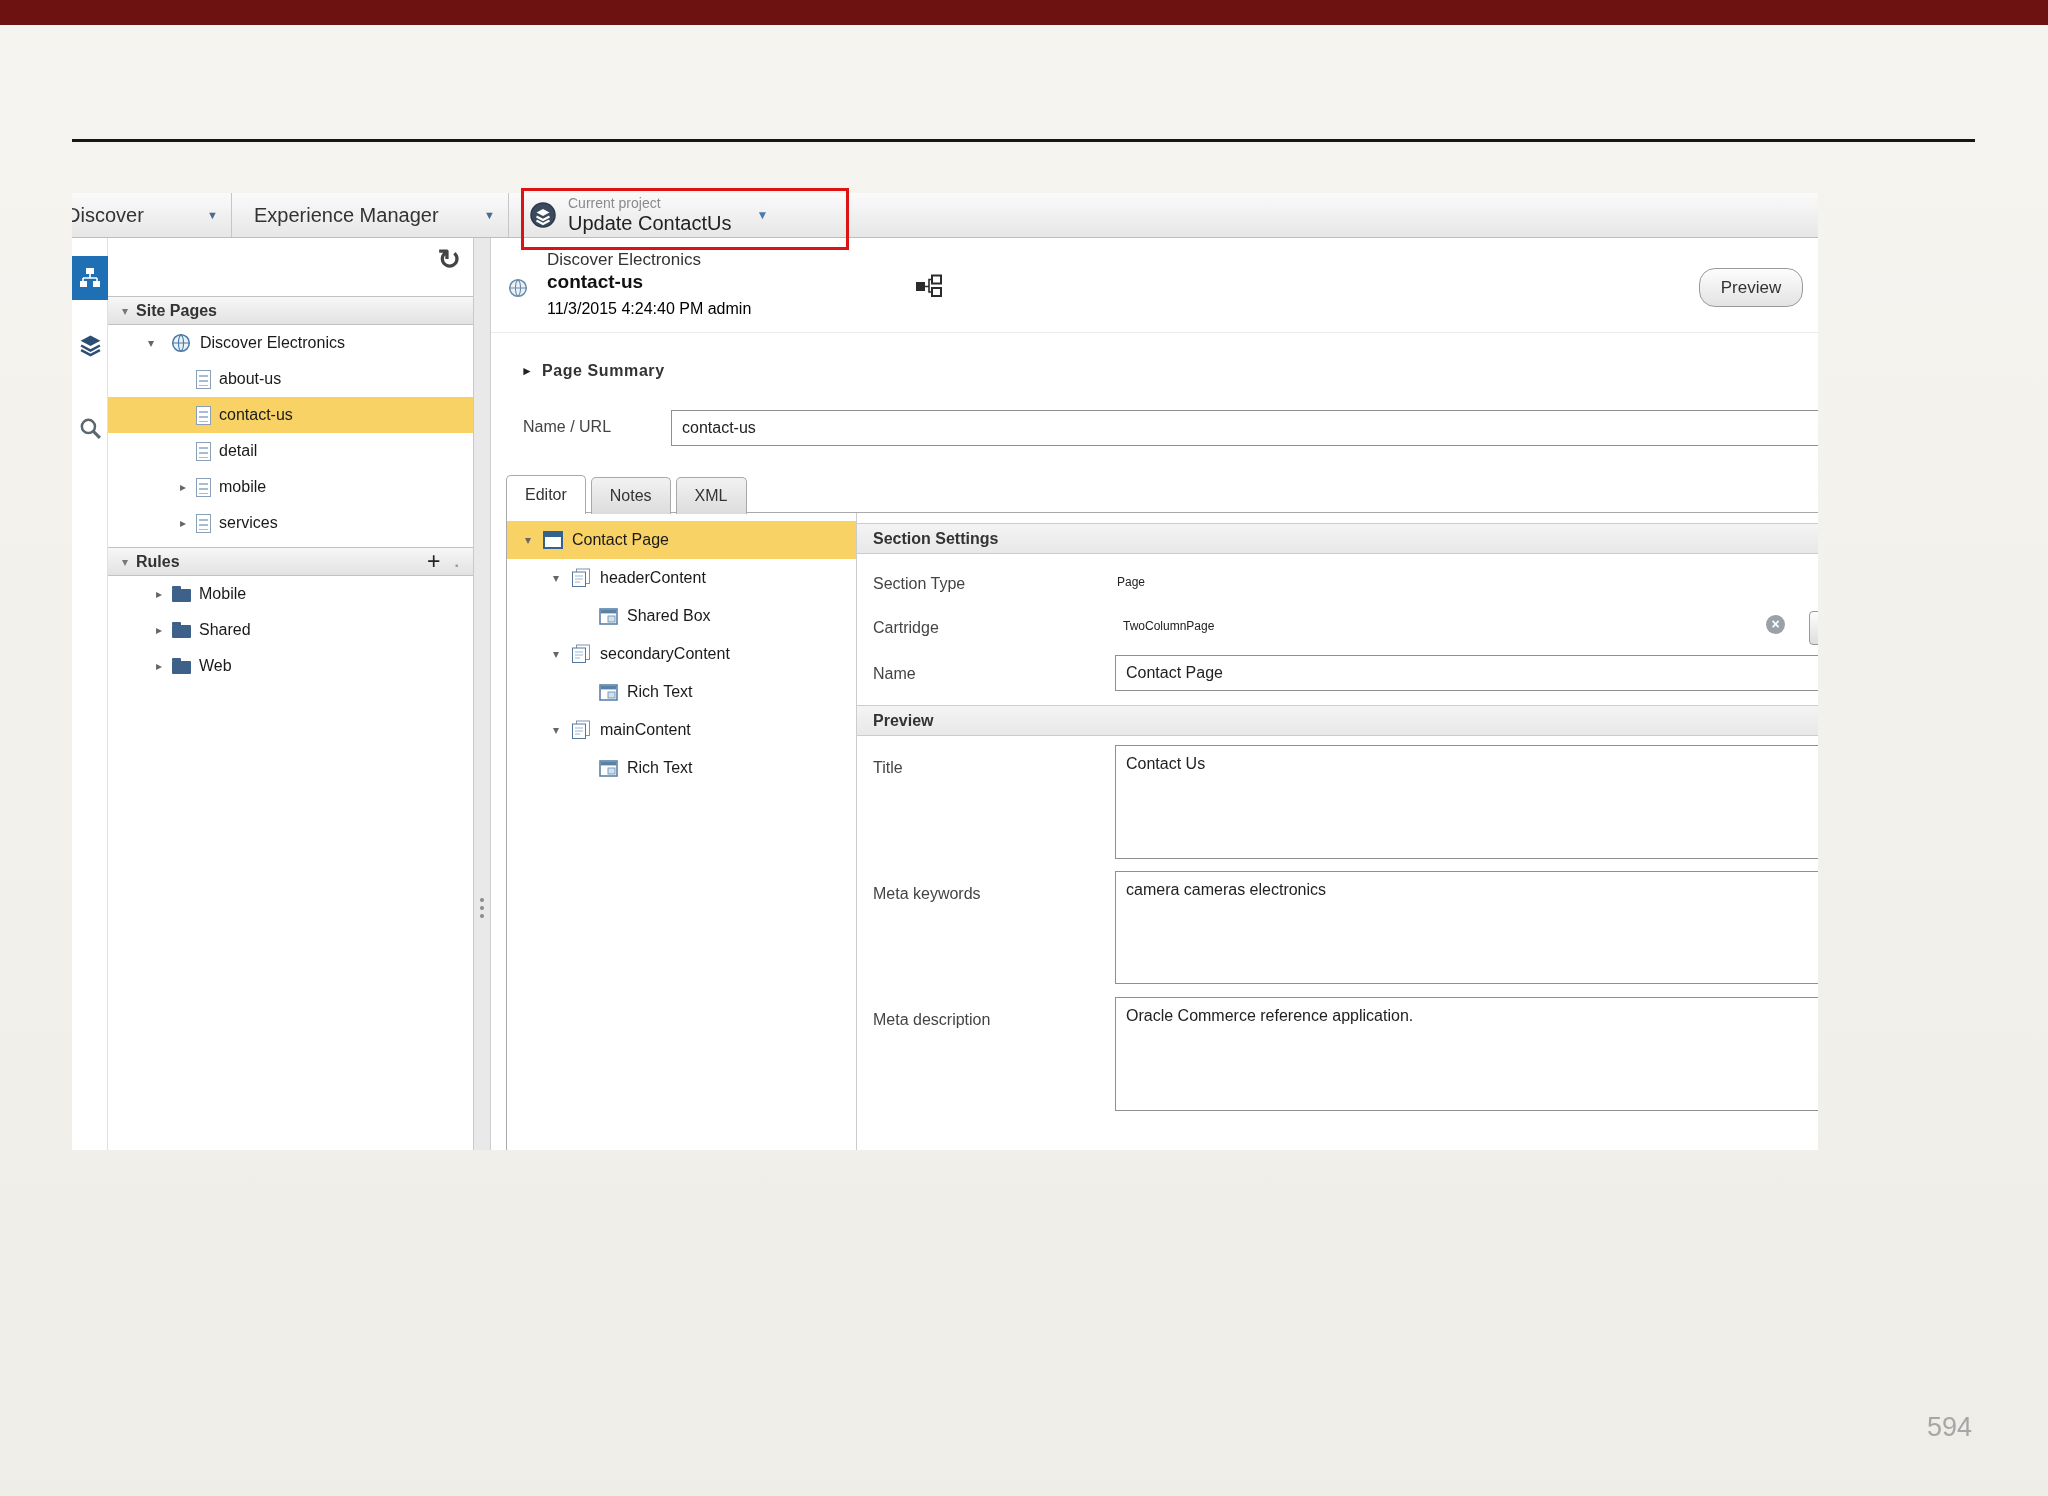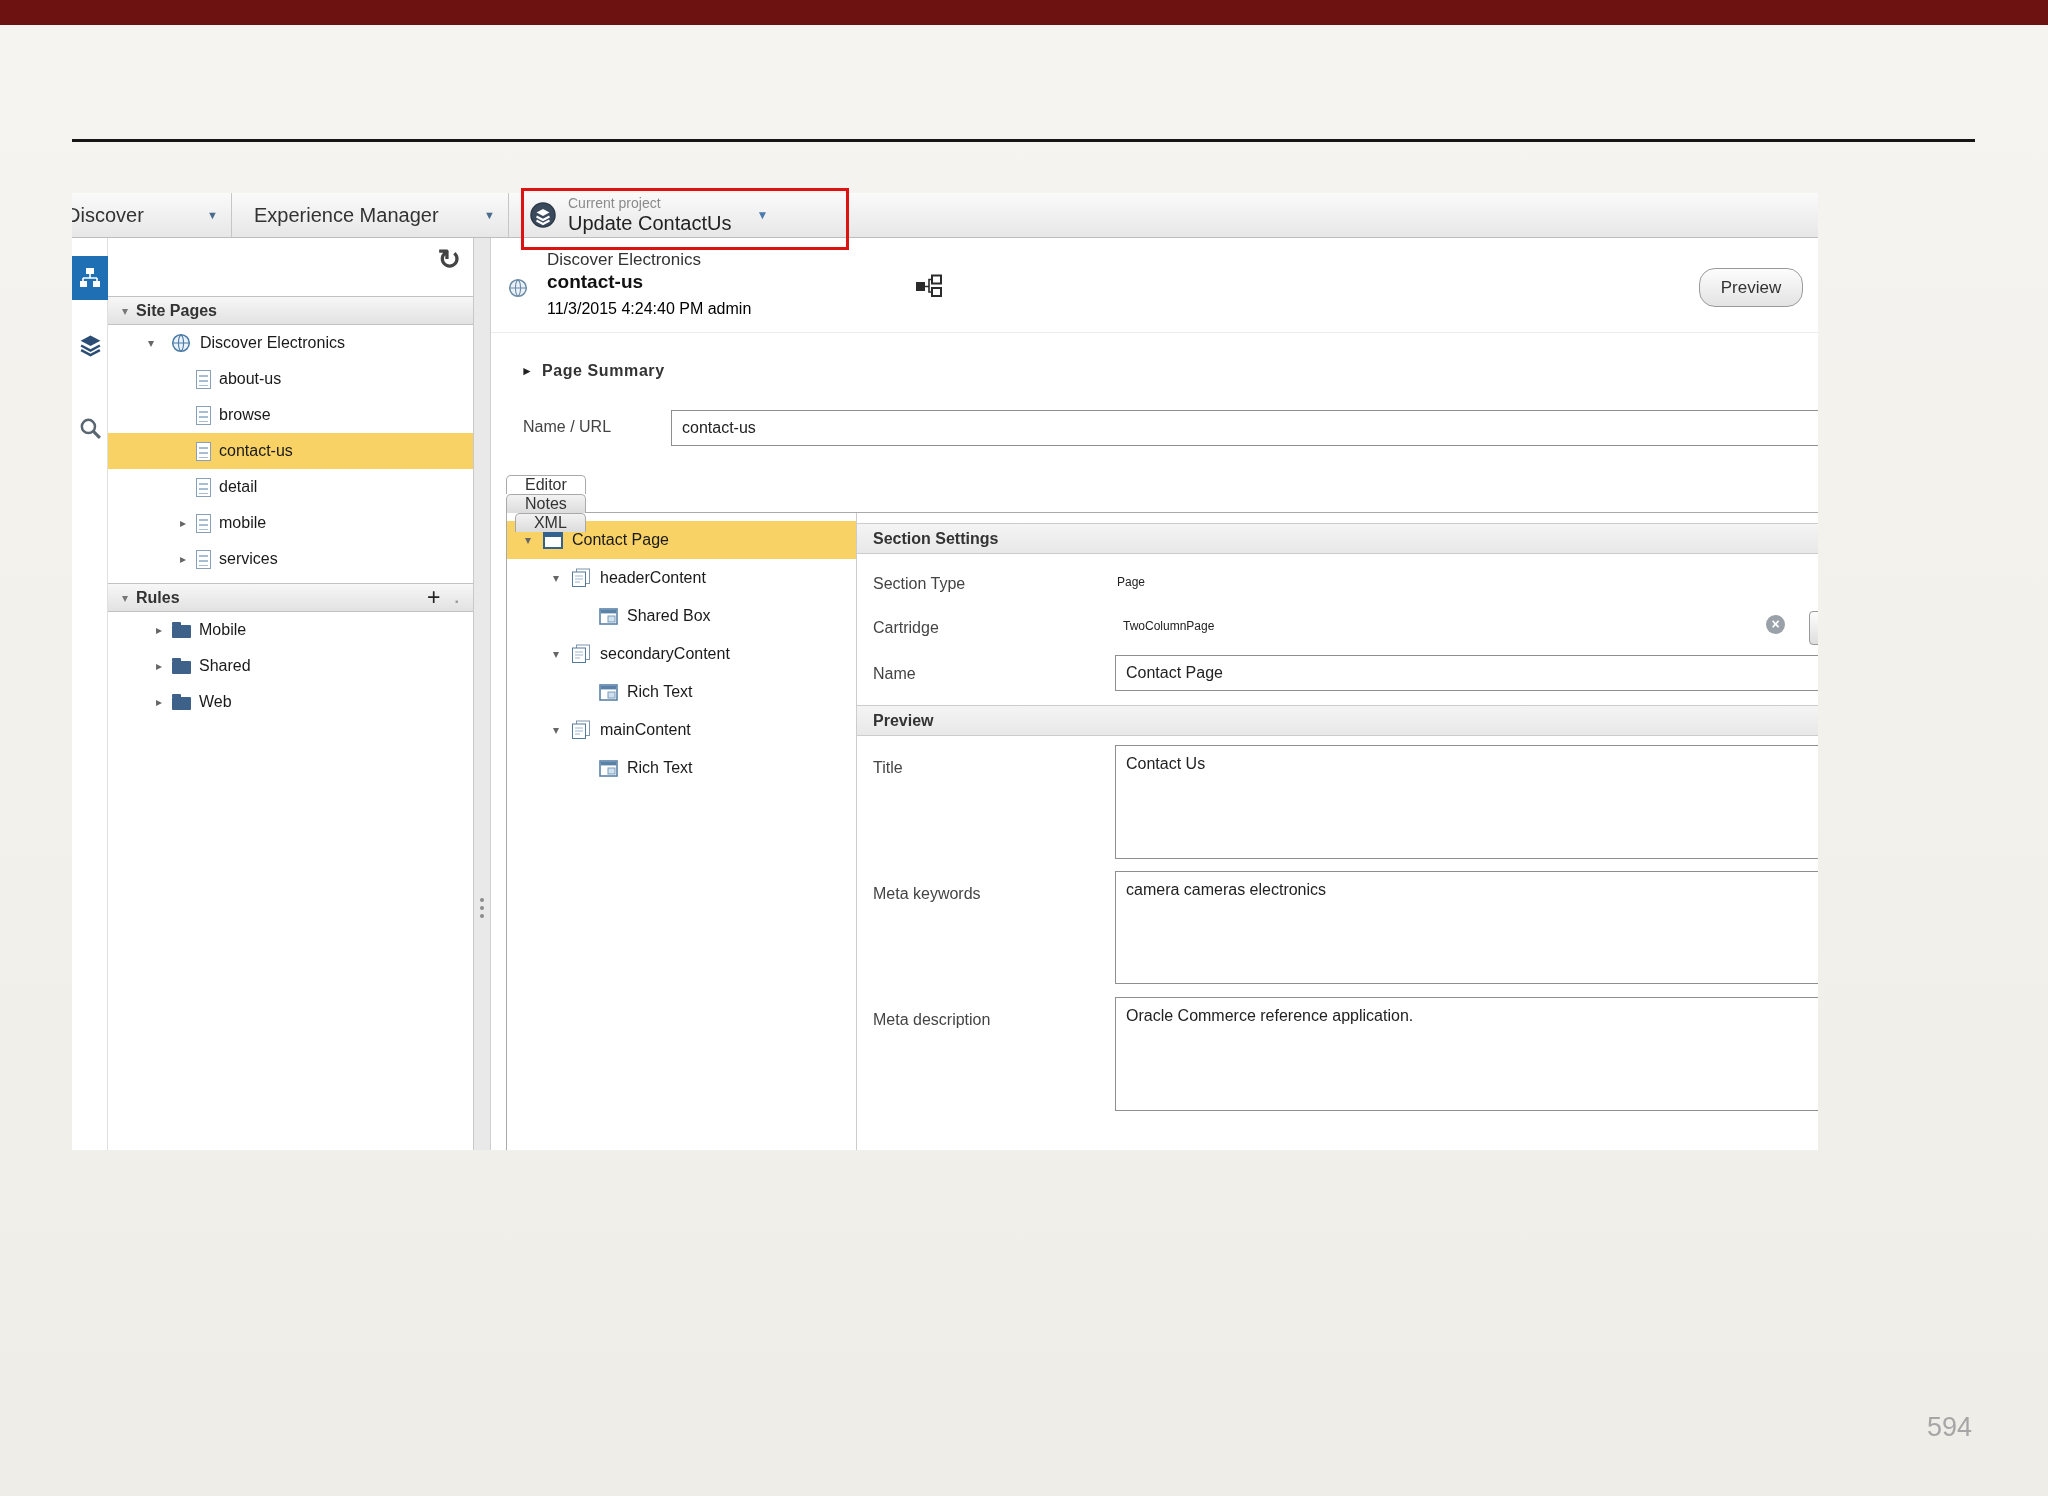--- a/index.html
+++ b/index.html
@@ -86,21 +86,21 @@
   .preview-btn { position:absolute; right:15px; top:30px; width:104px; height:39px;
     background:linear-gradient(#fdfdfd,#e3e3e3); border:1px solid #9a9a9a; border-radius:16px;
     font-size:17px; color:#333; font-family:inherit; cursor:pointer; }
   .summary { position:absolute; left:30px; top:124px; display:flex; align-items:center; gap:9px;
              font-size:16px; font-weight:bold; color:#333; letter-spacing:0.6px; cursor:pointer; }
   .summary .arr { font-size:12px; color:#222; letter-spacing:0; }
   .nu-label { position:absolute; left:32px; top:180px; font-size:16px; color:#444; }
   .nu-input { position:absolute; left:180px; right:-2px; top:172px; height:36px;
               border:1px solid #8f8f8f; font-size:16px; padding:0 10px; font-family:inherit; color:#222; }
 
-  .tabs { position:absolute; left:15px; top:237px; height:39px; display:flex; align-items:flex-end; z-index:2;flex-direction:column; }
+  .tabs { position:absolute; left:15px; top:237px; height:39px; display:flex; align-items:flex-end; z-index:2; }
   .tab2 { height:37px; display:inline-flex; align-items:center; padding:0 18px; font-size:16px; color:#333;
           border:1px solid #a9a9a9; border-bottom:none; border-radius:5px 5px 0 0;
           background:linear-gradient(#f2f2f2,#dcdcdc); margin-right:5px; cursor:pointer; }
   .tab2.active { height:39px; background:#fff; font-weight:normal; }
 
   .content-box { position:absolute; left:15px; right:-2px; top:274px; bottom:-2px;
                  border:1px solid #a9a9a9; display:flex; background:#fff; }
   .etree { width:350px; flex:none; border-right:1px solid #ccc; padding-top:8px; }
   .erow { height:38px; display:flex; align-items:center; font-size:16px; color:#1a1a1a; white-space:nowrap; }
   .erow .tri { width:18px; font-size:12px; color:#666; flex:none; }
@@ -208,25 +208,20 @@
           </svg>
         </span>
         <span class="lbl" style="margin-left:2px">Discover Electronics</span>
       </div>
 
       <div class="srow child">
         <span class="tri"></span>
         <span class="doc-ico"></span>
         <span class="lbl">about-us</span>
       </div>
-      <div class="srow child">
-        <span class="tri"></span>
-        <span class="doc-ico"></span>
-        <span class="lbl">browse</span>
-      </div>
       <div class="srow child selected">
         <span class="tri"></span>
         <span class="doc-ico"></span>
         <span class="lbl">contact-us</span>
       </div>
       <div class="srow child">
         <span class="tri"></span>
         <span class="doc-ico"></span>
         <span class="lbl">detail</span>
       </div>

